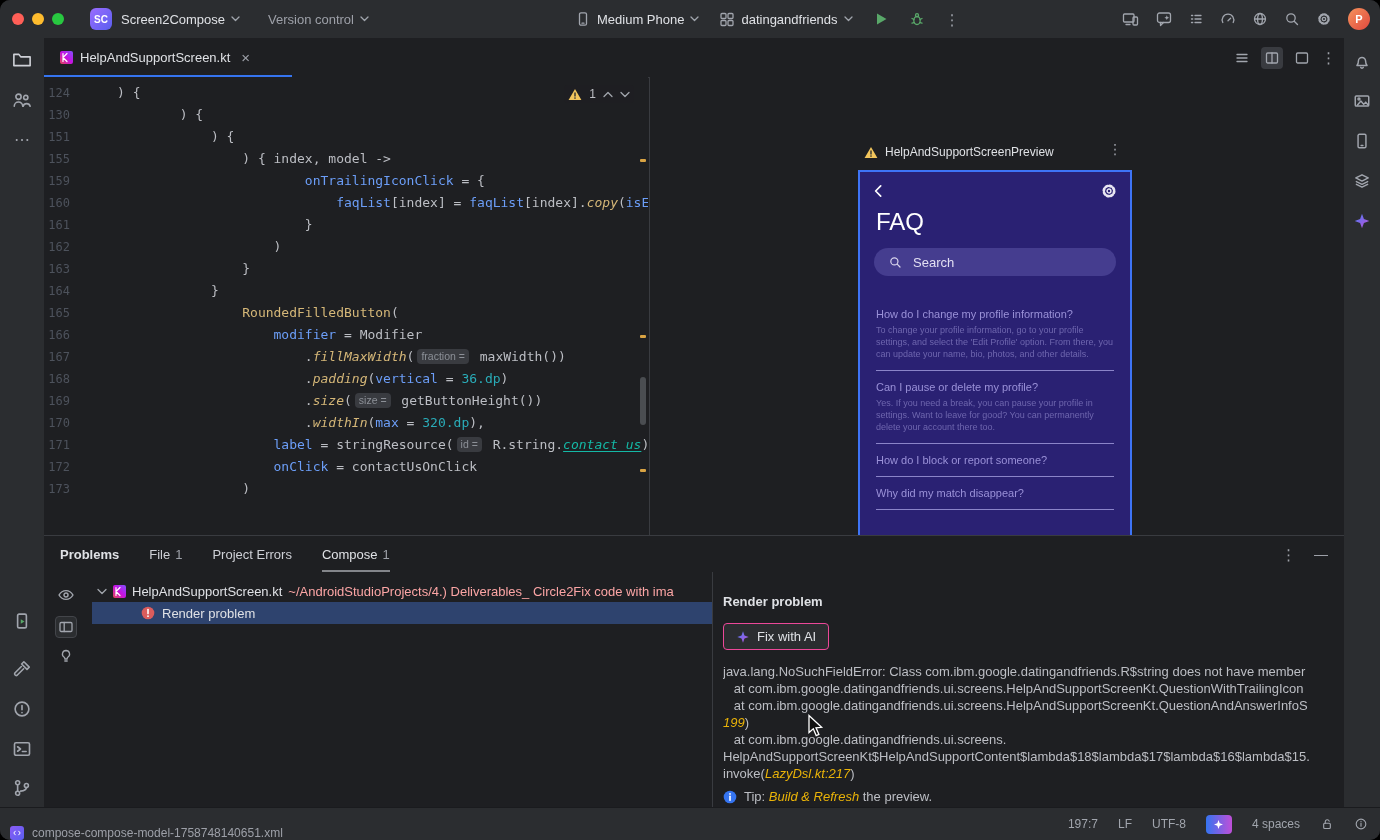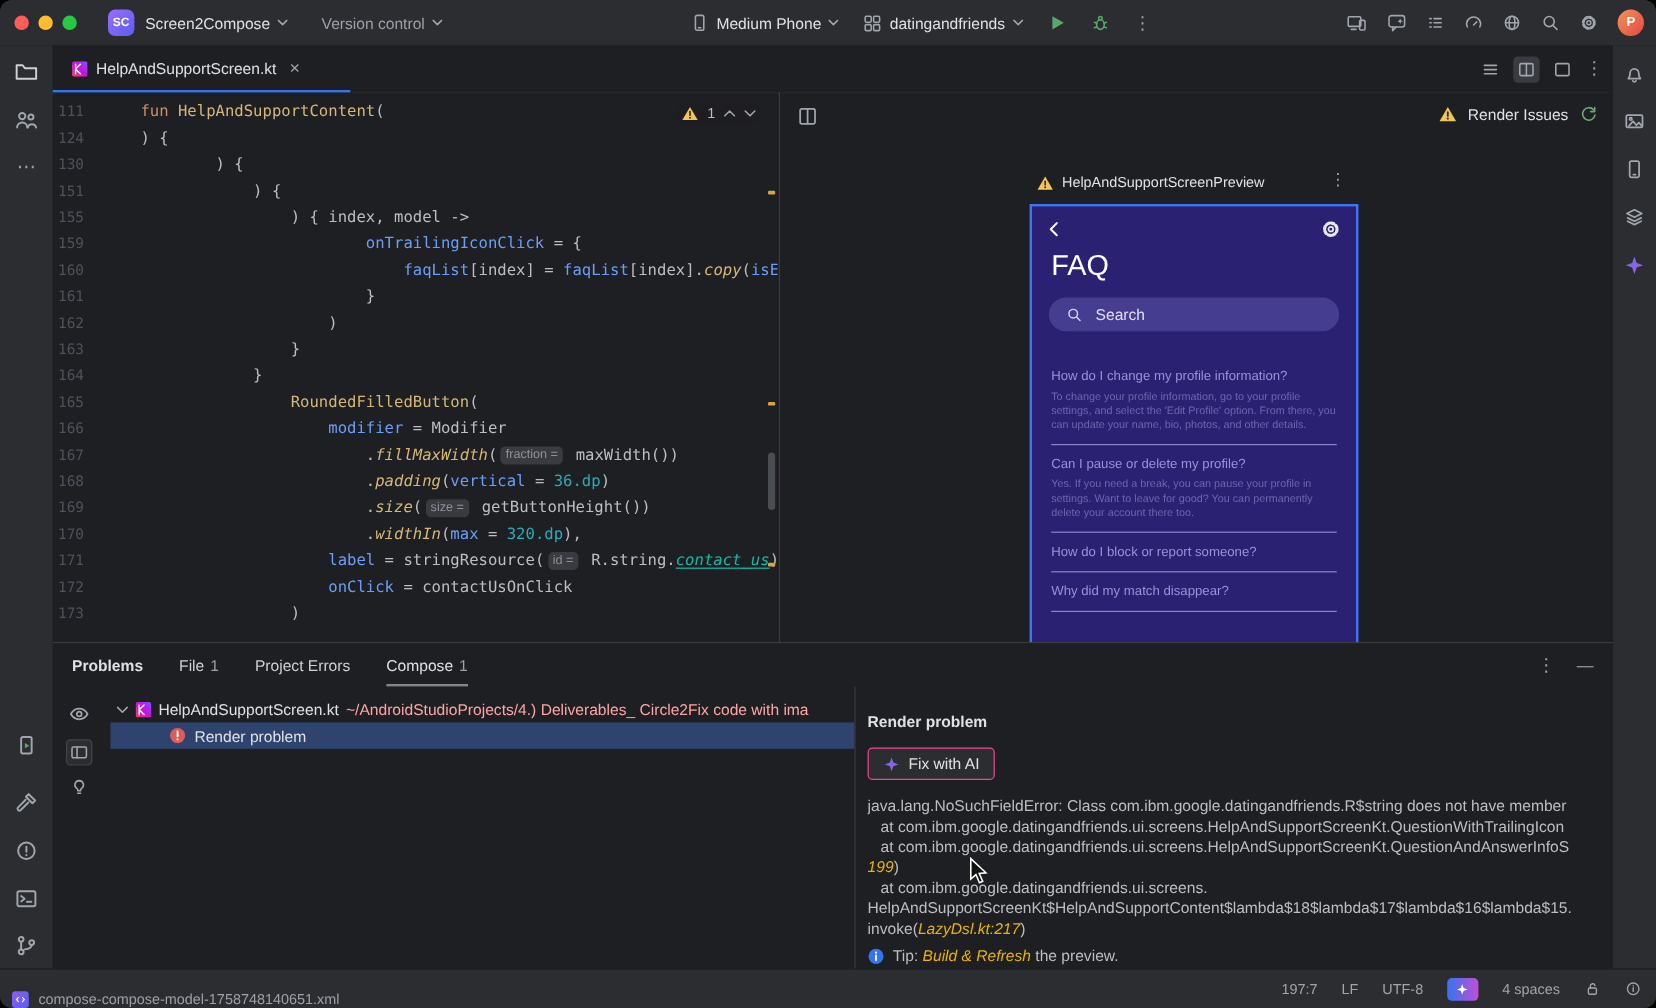--- a/index.html
+++ b/index.html
@@ -354,21 +354,20 @@
             <rect x="2.5" y="3" width="11" height="10" rx="1.2"></rect>
           </svg>
         </span>
       <span class="kebab">⋮</span>
     </div>
   </div>
 
   <div class="split">
     <div class="editor-pane">
       <div class="code-area">
-          <div class="code-line"><span class="ln">111</span><span class="ct"><span class="tk-kw">fun </span><span class="tk-fn">HelpAndSupportContent</span><span class="tk-pl">(</span></span></div>
           <div class="code-line"><span class="ln">124</span><span class="ct"><span class="tk-pl">) {</span></span></div>
           <div class="code-line"><span class="ln">130</span><span class="ct">        <span class="tk-pl">) {</span></span></div>
           <div class="code-line"><span class="ln">151</span><span class="ct">            <span class="tk-pl">) {</span></span></div>
           <div class="code-line"><span class="ln">155</span><span class="ct">                <span class="tk-pl">) { index, model -&gt;</span></span></div>
           <div class="code-line"><span class="ln">159</span><span class="ct">                        <span class="tk-prop">onTrailingIconClick</span><span class="tk-pl"> = {</span></span></div>
           <div class="code-line"><span class="ln">160</span><span class="ct">                            <span class="tk-prop">faqList</span><span class="tk-pl">[index] = </span><span class="tk-prop">faqList</span><span class="tk-pl">[index].</span><span class="tk-fni">copy</span><span class="tk-pl">(</span><span class="tk-prop">isE</span></span></div>
           <div class="code-line"><span class="ln">161</span><span class="ct">                        <span class="tk-pl">}</span></span></div>
           <div class="code-line"><span class="ln">162</span><span class="ct">                    <span class="tk-pl">)</span></span></div>
           <div class="code-line"><span class="ln">163</span><span class="ct">                <span class="tk-pl">}</span></span></div>
           <div class="code-line"><span class="ln">164</span><span class="ct">            <span class="tk-pl">}</span></span></div>
@@ -402,44 +401,20 @@
             </svg>
           </span>
       </div>
       <div class="scroll-thumb"></div>
       <div class="stripe-mark" style="top:82px"></div>
       <div class="stripe-mark" style="top:258px"></div>
       <div class="stripe-mark" style="top:392px"></div>
     </div>
 
     <div class="preview-pane">
-      <div class="pv-toolbar">
-        <span class="ic pv-tb-left">
-            <svg width="18" height="18" viewBox="0 0 16 16">
-              <rect x="2.5" y="2.5" width="11" height="11" rx="1.2"></rect>
-              <path d="M8 2.5v11"></path>
-            </svg>
-          </span>
-        <div class="pv-tb-right">
-          <span class="ic">
-              <svg width="15" height="14" viewBox="0 0 15 14">
-                <path d="M7.5 1.2L14.4 13H.6z" fill="#F2C55C" stroke="none"></path>
-                <path d="M7.5 5.4v3.2" stroke="#2B2D30" stroke-width="1.5"></path>
-                <circle cx="7.5" cy="10.8" r=".9" fill="#2B2D30" stroke="none"></circle>
-              </svg>
-            </span>
-          <span>Render Issues</span>
-          <span class="ic">
-              <svg width="16" height="16" viewBox="0 0 16 16">
-                <path d="M13.2 8.8A5.2 5.2 0 1 1 12 4.5" stroke="#6AAB73"></path>
-                <path d="M12.9 2.6v3.4H9.5" stroke="#6AAB73"></path>
-              </svg>
-            </span>
-        </div>
-      </div>
       <div class="pv-label">
         <span class="ic">
             <svg width="14" height="13" viewBox="0 0 15 14">
               <path d="M7.5 1.2L14.4 13H.6z" fill="#F2C55C" stroke="none"></path>
               <path d="M7.5 5.4v3.2" stroke="#2B2D30" stroke-width="1.5"></path>
               <circle cx="7.5" cy="10.8" r=".9" fill="#2B2D30" stroke="none"></circle>
             </svg>
           </span>
         <span>HelpAndSupportScreenPreview</span>
       </div>

